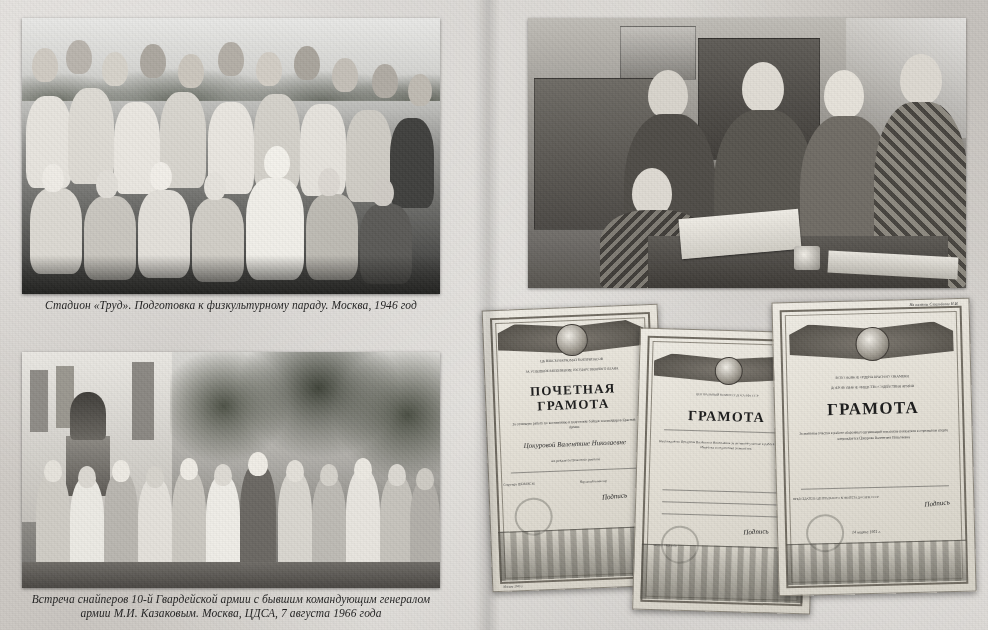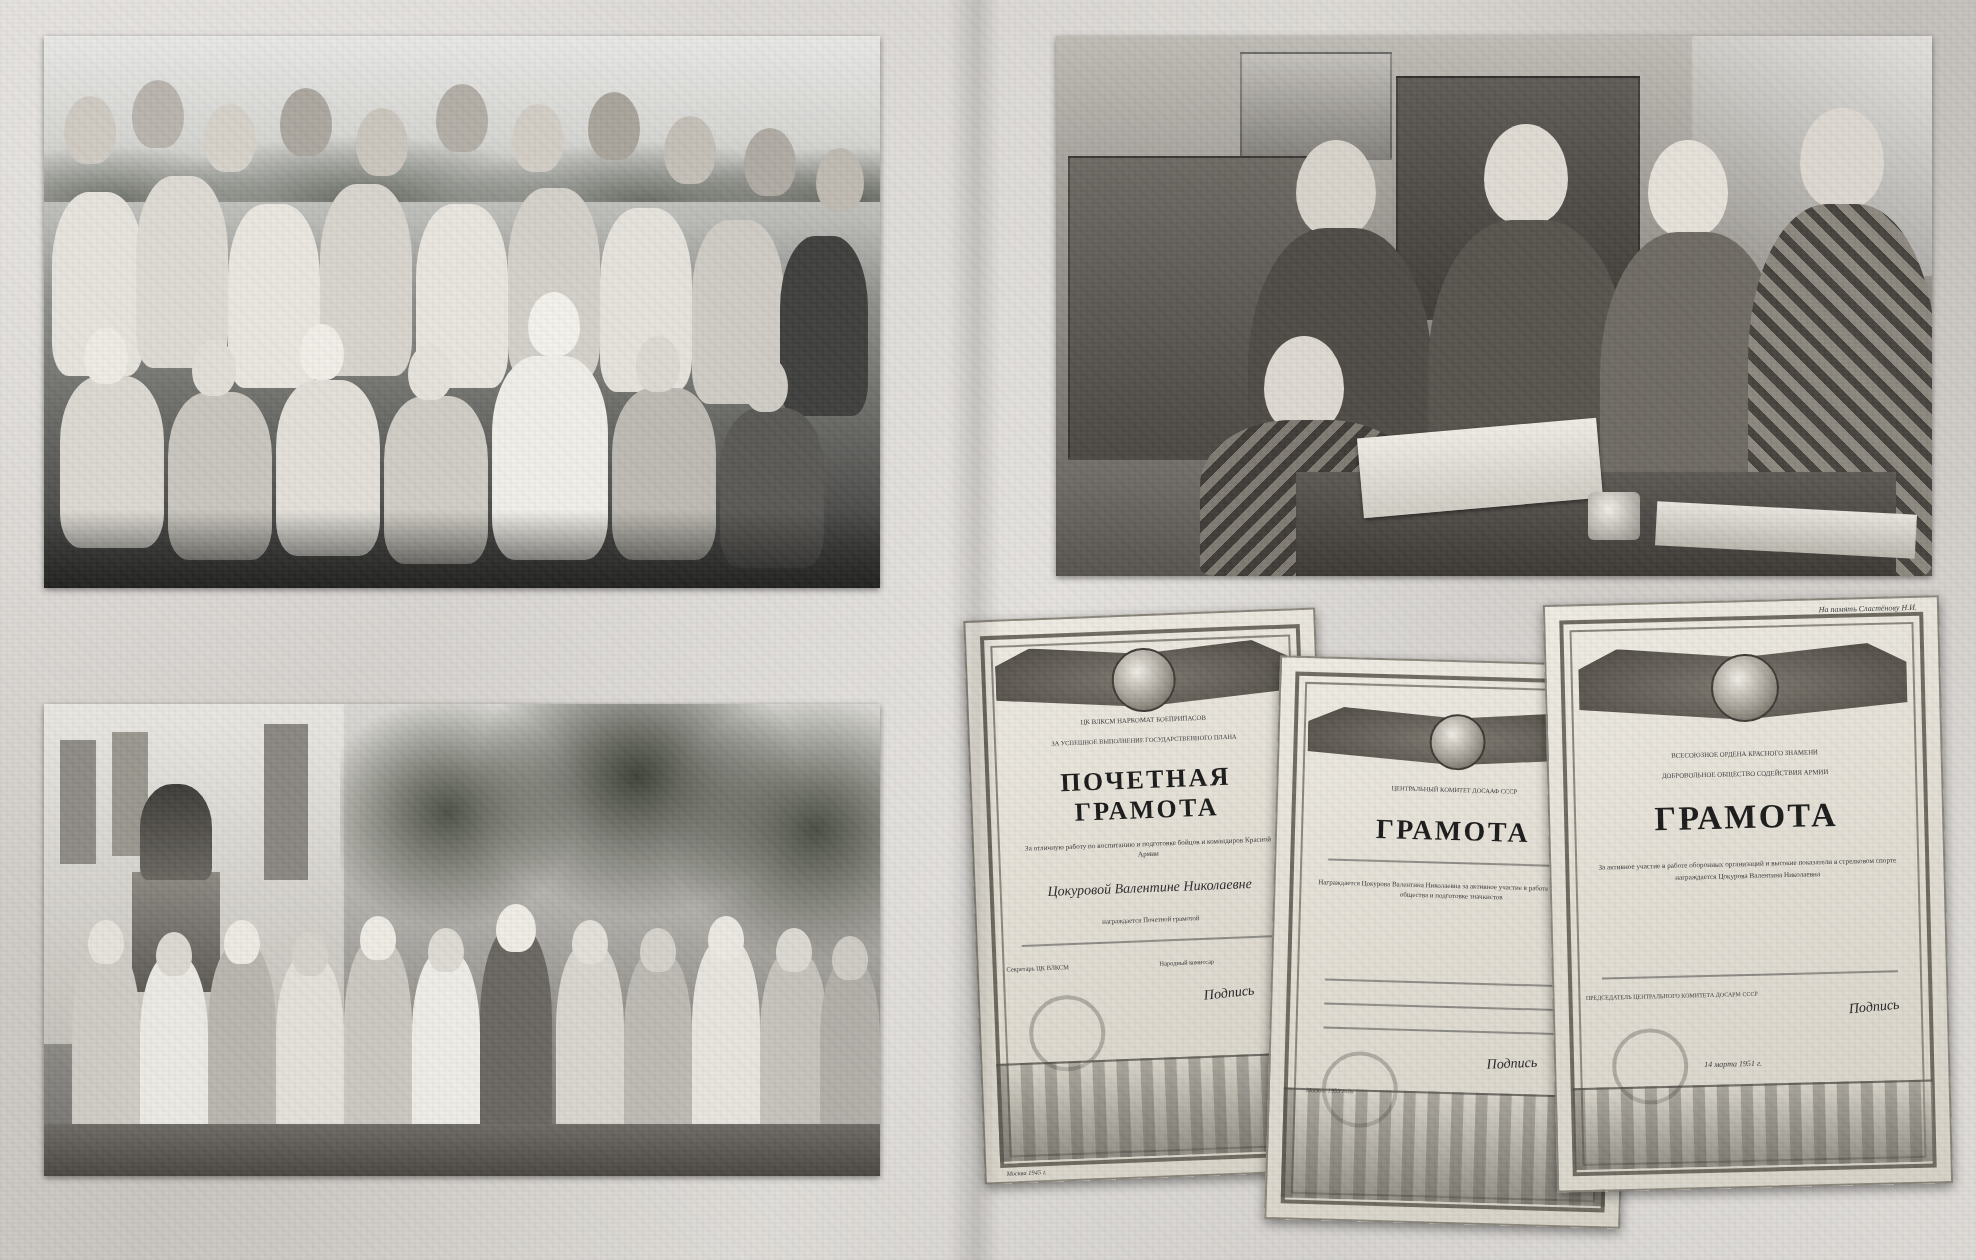--- a/index.html
+++ b/index.html
@@ -253,20 +253,21 @@
       <div class="crowdfig" style="left:74px;  top:152px; width:22px; height:28px; background:#e2dfd9;"></div>
       <div class="crowdfig" style="left:128px; top:144px; width:22px; height:28px; background:#f2efe9;"></div>
       <div class="crowdfig" style="left:182px; top:154px; width:22px; height:28px; background:#e6e3dd;"></div>
       <div class="crowdfig" style="left:242px; top:128px; width:26px; height:32px; background:#f4f2ec;"></div>
       <div class="crowdfig" style="left:296px; top:150px; width:22px; height:28px; background:#ddd9d3;"></div>
       <div class="crowdfig" style="left:350px; top:160px; width:22px; height:28px; background:#cfcbc5;"></div>
 
       <div class="ground"></div>
     </div>
   </div>
+  <div class="caption" style="left:22px; top:298px; width:418px;">Стадион «Труд». Подготовка к физкультурному параду. Москва, 1946 год</div>
 
   <div class="photo" id="photo2">
     <div class="inner">
       <div class="room"></div>
 
       <div class="wallpanel" style="left:92px; top:8px; width:74px; height:52px;"></div>
       <div class="wallpanel" style="left:6px; top:60px; width:120px; height:150px; background:linear-gradient(180deg,#6d6a64,#4b4844);"></div>
       <div class="wallpanel" style="left:170px; top:20px; width:120px; height:120px; background:linear-gradient(180deg,#5e5b56,#403d39);"></div>
 
       <div style="position:absolute; right:0; top:0; width:120px; height:120px; background:linear-gradient(225deg, rgba(255,255,255,0.55), rgba(255,255,255,0));"></div>
@@ -335,20 +336,21 @@
       <div class="crowdfig" style="left:226px; top:100px; width:20px; height:24px; background:#f0ede6;"></div>
       <div class="crowdfig" style="left:264px; top:108px; width:18px; height:22px; background:#e3e0d9;"></div>
       <div class="crowdfig" style="left:298px; top:112px; width:18px; height:22px; background:#d5d2cb;"></div>
       <div class="crowdfig" style="left:332px; top:106px; width:18px; height:22px; background:#ece9e2;"></div>
       <div class="crowdfig" style="left:366px; top:112px; width:18px; height:22px; background:#dcd9d2;"></div>
       <div class="crowdfig" style="left:394px; top:116px; width:18px; height:22px; background:#cecbc4;"></div>
 
       <div style="position:absolute; left:0; bottom:0; width:100%; height:26px; background:linear-gradient(180deg,#6e6b66,#4a4743);"></div>
     </div>
   </div>
+  <div class="caption" style="left:22px; top:592px; width:418px;">Встреча снайперов 10-й Гвардейской армии с бывшим командующим генералом армии М.И. Казаковым. Москва, ЦДСА, 7 августа 1966 года</div>
 
   <div class="cert" id="cert1">
     <div class="frame"></div>
     <div class="frame2"></div>
     <div class="banner" style="top:14px;"></div>
     <div class="medal" style="left:50%; margin-left:-15px; top:16px; width:30px; height:30px;"></div>
     <div class="subtext" style="top:50px; font-size:3.4px;">ЦК ВЛКСМ НАРКОМАТ БОЕПРИПАСОВ</div>
     <div class="subtext" style="top:60px; font-size:3.2px;">ЗА УСПЕШНОЕ ВЫПОЛНЕНИЕ ГОСУДАРСТВЕННОГО ПЛАНА</div>
     <div class="title" style="top:74px; font-size:13px;">ПОЧЕТНАЯ</div>
     <div class="title" style="top:89px; font-size:13px;">ГРАМОТА</div>

